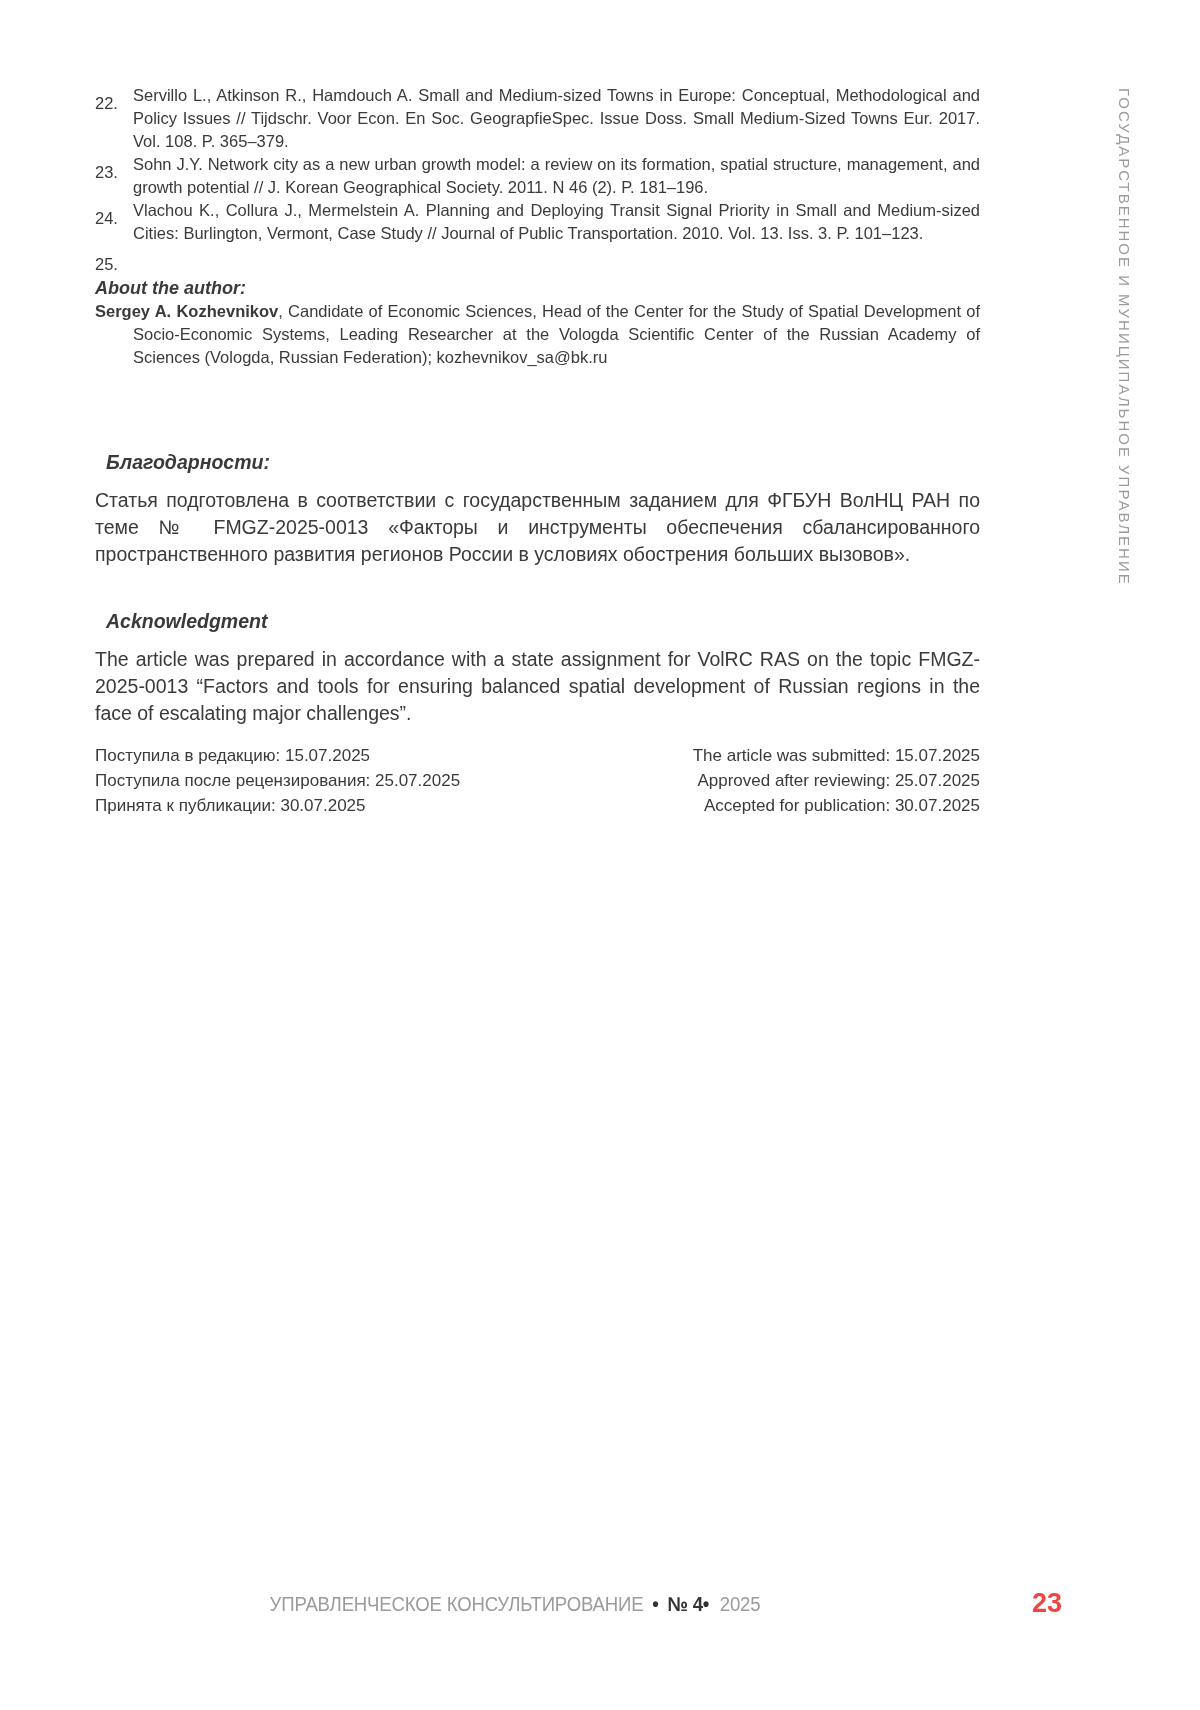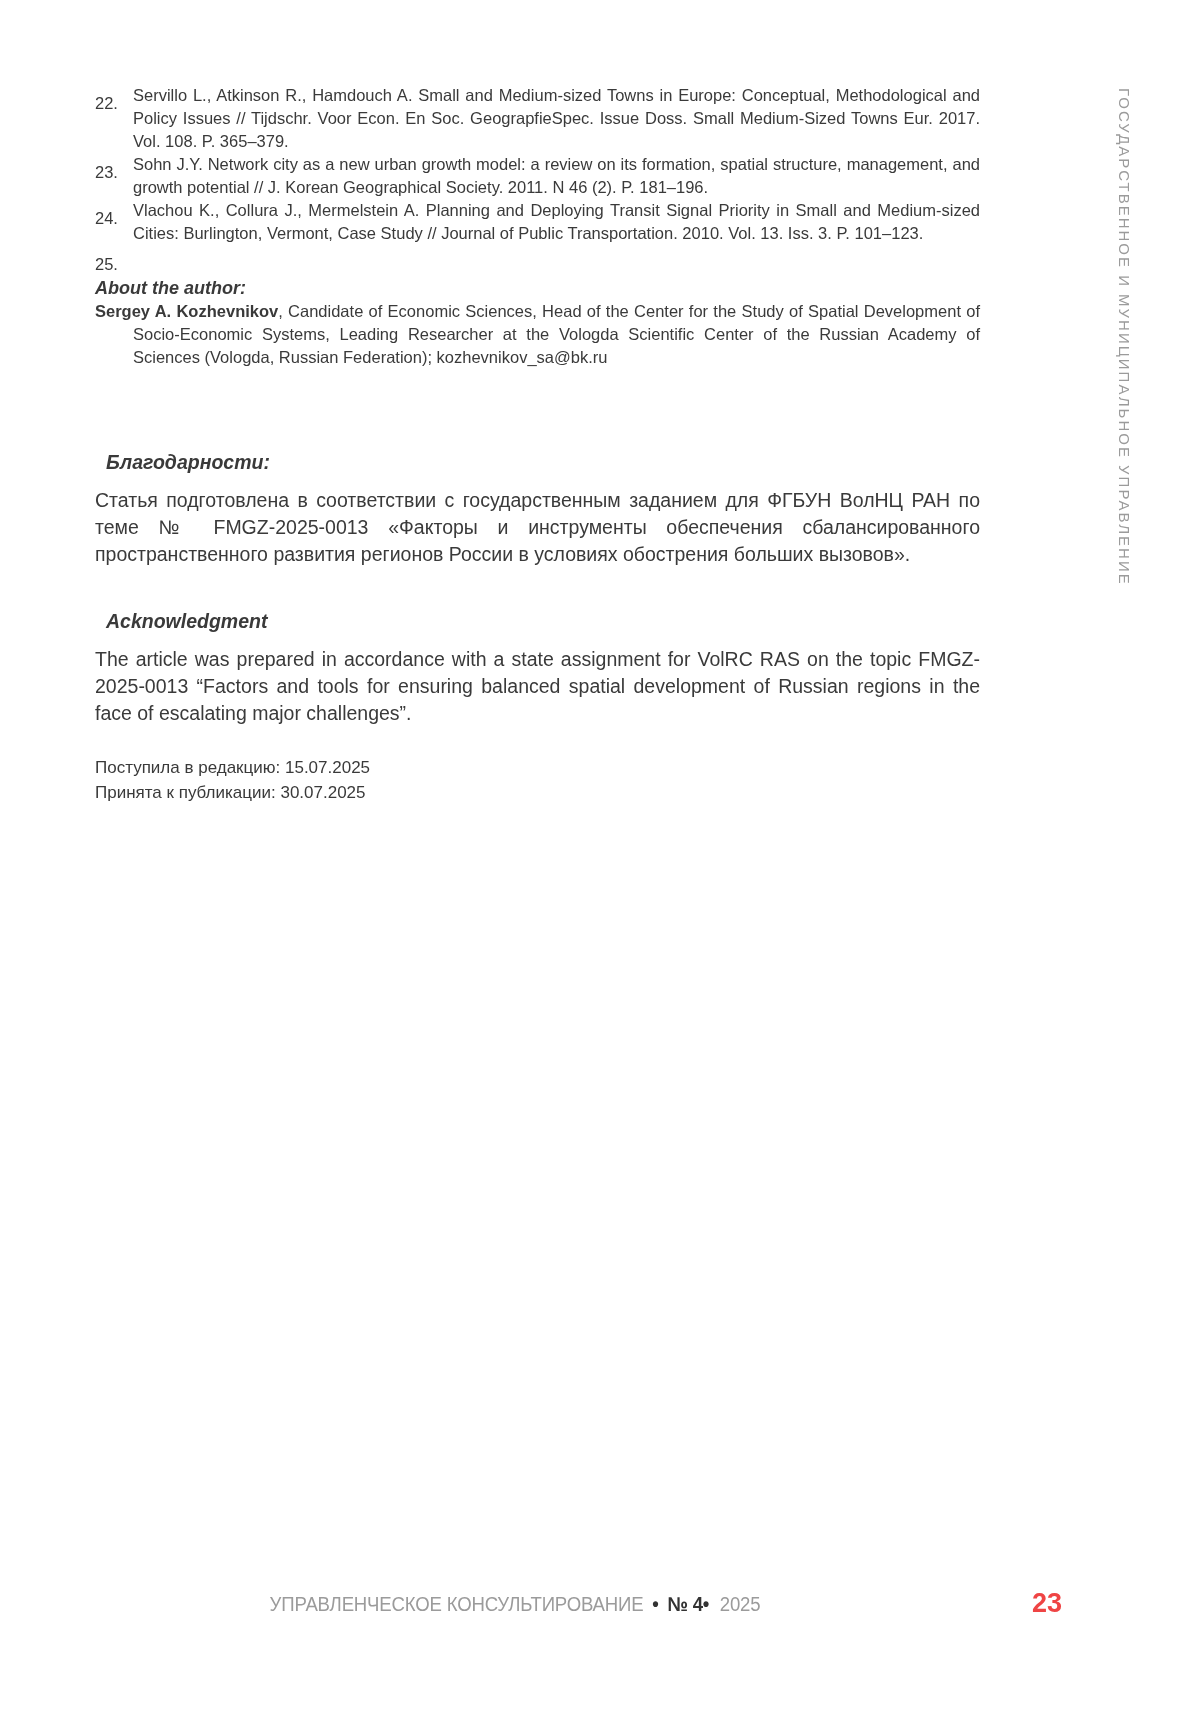--- a/index.html
+++ b/index.html
@@ -56,21 +56,21 @@
   .ack-ru-heading { margin-top: 80px; }
   .ack-para {
     margin: 0;
     font-size: 19.5px;
     line-height: 27px;
     text-align: justify;
   }
   .ack-en-heading { margin-top: 40px; }
   
   .dates {
-    margin-top: 28px;
+    margin-top: 16px;
     display: flex;
     justify-content: space-between;
     font-size: 17px;
     line-height: 25px;
   }
   .dates-col-ru { text-align: left; }
   .dates-col-en { text-align: right; }
   .dates div { white-space: nowrap; }
   
   .sidebar-vertical {
@@ -144,21 +144,27 @@
 
     <p class="ack-para">Статья подготовлена в соответствии с государственным заданием для ФГБУН ВолНЦ РАН по теме № FMGZ-2025-0013 «Факторы и инструменты обеспечения сбалансированного пространственного развития регионов России в условиях обострения больших вызовов».</p>
 
     <p class="h-large ack-en-heading">Acknowledgment</p>
 
     <p class="ack-para">The article was prepared in accordance with a state assignment for VolRC RAS on the topic FMGZ-2025-0013 “Factors and tools for ensuring balanced spatial development of Russian regions in the face of escalating major challenges”.</p>
 
     <div class="dates">
       <div class="dates-col-ru">
         <div>Поступила в редакцию: 15.07.2025</div>
+        <div>Поступила после рецензирования: 25.07.2025</div>
         <div>Принята к публикации: 30.07.2025</div>
+      </div>
+      <div class="dates-col-en">
+        <div>The article was submitted: 15.07.2025</div>
+        <div>Approved after reviewing: 25.07.2025</div>
+        <div>Accepted for publication: 30.07.2025</div>
       </div>
     </div>
 
   </div>
 
   <div class="footer-line">
     <span>УПРАВЛЕНЧЕСКОЕ КОНСУЛЬТИРОВАНИЕ</span>
     <span class="footer-sep">•</span>
     <span class="dark">№ 4</span><span class="footer-sep tight">•</span>
     <span>2025</span>

